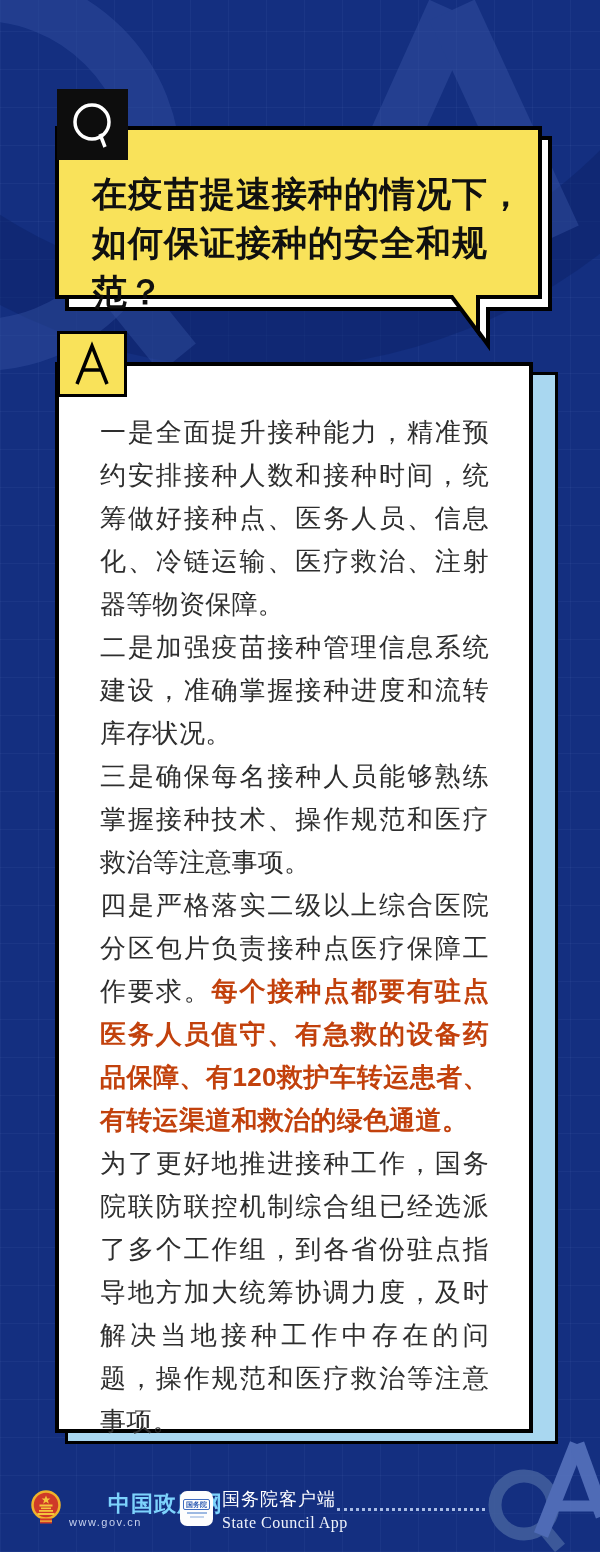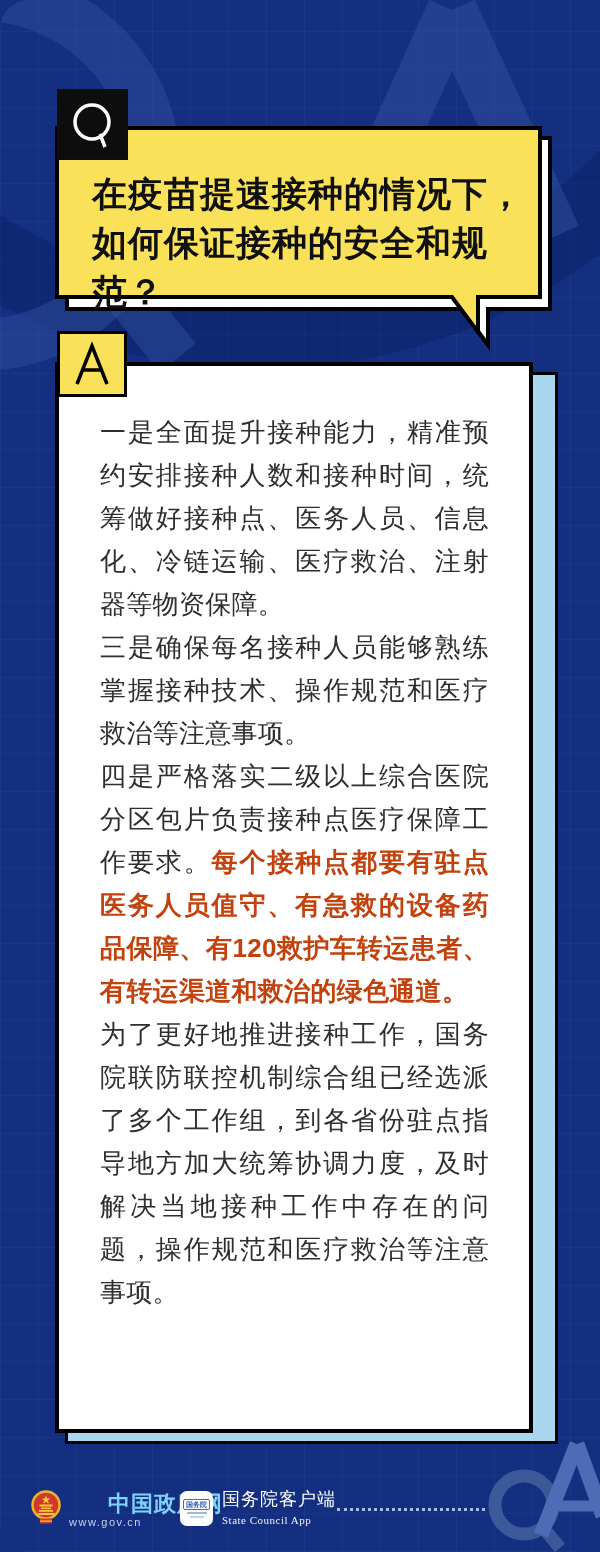--- a/index.html
+++ b/index.html
@@ -1,19 +1,19 @@
 <!DOCTYPE html>
 <html><head>
 <meta charset="utf-8">
 <style>
   html,body{margin:0;padding:0;}
   body{width:600px;height:1552px;position:relative;overflow:hidden;
        font-family:"Liberation Sans",sans-serif;background:#142f80;}
   .stage{position:absolute;inset:0;width:600px;height:1552px;
-         background:#142f80;overflow:hidden;border-radius:29px;}
+         background:#142f80;overflow:hidden;}
   
   .grid{position:absolute;inset:0;
     background-image:
       repeating-linear-gradient(0deg, rgba(120,150,215,0.07) 0 1px, transparent 1px 38px),
       repeating-linear-gradient(90deg, rgba(120,150,215,0.07) 0 1px, transparent 1px 38px);}
   .wm{position:absolute;left:0;top:0;pointer-events:none;}
 
   
   .q-block{position:absolute;left:57px;top:89px;width:71px;height:71px;
            background:#0d0d0d;z-index:6;}
@@ -45,21 +45,21 @@
            letter-spacing:1.5px;}
   .app-icon{position:absolute;left:180px;top:21px;width:33px;height:35px;
             background:#fdfdfd;border-radius:7px;
             display:flex;flex-direction:column;align-items:center;justify-content:center;}
   .app-icon .ai-box{border:1px solid #3f6cc0;border-radius:2px;color:#2f5db4;
             font-size:7px;font-weight:700;padding:0 2px;line-height:9px;}
   .app-icon .ai-bar{width:20px;height:2px;background:#9db9e2;margin-top:2px;}
   .app-icon .ai-bar2{width:14px;height:2px;background:#c2d3ec;margin-top:2px;}
   .app-name{position:absolute;left:222px;top:17px;font-size:18px;font-weight:400;
             color:#ffffff;letter-spacing:1px;}
-  .app-sub{position:absolute;left:222px;top:44px;font-size:11px;color:#eef2fa;
+  .app-sub{position:absolute;left:222px;top:44px;font-size:16px;color:#eef2fa;
            font-family:"Liberation Serif",serif;letter-spacing:0.5px;}
   .dots{position:absolute;left:337px;top:38px;width:148px;height:0;
         border-bottom:3px dotted #a9bce4;}
 </style>
 </head>
 <body>
 
 <div class="stage">
   <div class="grid"></div>
 
@@ -106,20 +106,21 @@
   <div class="a-block">
     <svg width="50" height="48" viewBox="0 0 50 48">
       <path d="M10 44 L25 6 L40 44" fill="none" stroke="#000" stroke-width="3.5"></path>
       <line x1="16" y1="30" x2="34" y2="30" stroke="#000" stroke-width="3.5"></line>
     </svg>
   </div>
 
   <div class="card-shadow"></div>
   <div class="card">
     <p><span>一是全面提升接种能力，精准预约安排接种人数和接种时间，统筹做好接种点、医务人员、信息化、冷链运输、医疗救治、注射器等物资保障。</span></p>
+    <p><span>二是加强疫苗接种管理信息系统建设，准确掌握接种进度和流转库存状况。</span></p>
     <p><span>三是确保每名接种人员能够熟练掌握接种技术、操作规范和医疗救治等注意事项。</span></p>
     <p><span>四是严格落实二级以上综合医院分区包片负责接种点医疗保障工作要求。</span><b>每个接种点都要有驻点医务人员值守、有急救的设备药品保障、有120救护车转运患者、有转运渠道和救治的绿色通道。</b></p>
     <p><span>为了更好地推进接种工作，国务院联防联控机制综合组已经选派了多个工作组，到各省份驻点指导地方加大统筹协调力度，及时解决当地接种工作中存在的问题，操作规范和医疗救治等注意事项。</span></p>
   </div>
 
   <div class="footer">
     <svg class="emblem" width="30" height="36" viewBox="0 0 30 36">
       <circle cx="15" cy="15" r="13.5" fill="#cf3a28" stroke="#efb32b" stroke-width="2.5"></circle>
       <polygon points="15,5.5 16.2,8.6 19.4,8.6 16.9,10.6 17.9,13.7 15,11.8 12.1,13.7 13.1,10.6 10.6,8.6 13.8,8.6" fill="#f5c63c"></polygon>
       <rect x="8.5" y="14.5" width="13" height="2" fill="#f5c63c"></rect>

